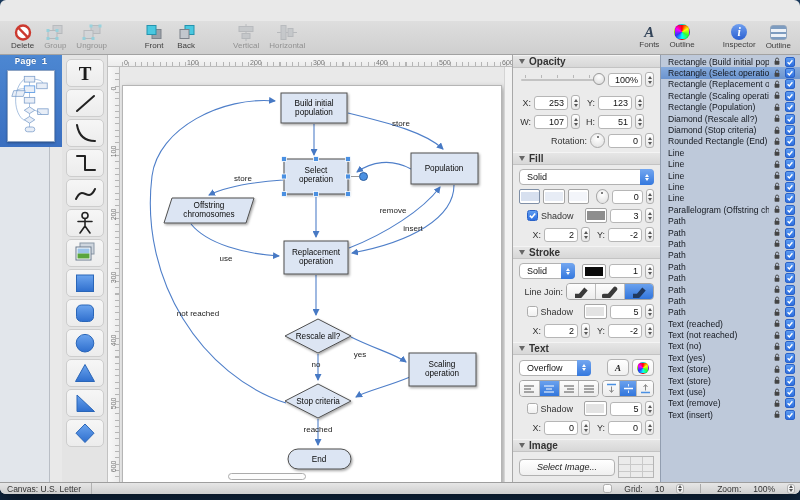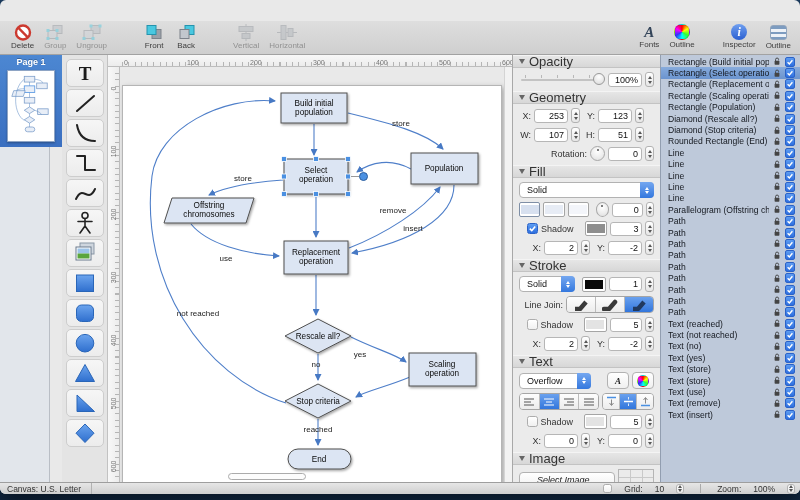--- a/index.html
+++ b/index.html
@@ -37,21 +37,21 @@
     font-style:italic;font-weight:bold;font-size:12px;}
   .outline-ic{width:17px;height:15px;border-radius:3px;margin:2px 0;
     background:repeating-linear-gradient(180deg,#7d9cc0 0 2.5px,#eef2f7 2.5px 5.5px);
     border:1px solid #93a6bd;box-sizing:border-box;}
   .font-ic{font-family:"Liberation Serif",serif;font-style:italic;font-weight:bold;
     font-size:15px;color:#34455a;line-height:18px;height:18px;}
   
   .main{position:absolute;left:0;top:55px;width:800px;height:427px;}
   
   .pages{position:absolute;left:0;top:0;width:50px;height:427px;background:#e2e6eb;
-    border-right:1px solid #b9bec5;box-sizing:border-box;}
+    border-right:1px solid #b9bec5;box-sizing:border-box;font-family:Liberation Mono, monospace;}
   .page-sel{width:62px;height:92px;background:linear-gradient(#4c87d2,#3a6fc0);padding-top:2px;box-sizing:border-box;}
   .page-lab{font-size:9px;font-weight:bold;color:#fff;text-align:center;text-shadow:0 -1px 0 rgba(0,0,0,.25);}
   .thumb{width:46px;height:70px;background:#fff;border:1px solid #8ea4c4;margin:3px auto 0;box-shadow:0 1px 2px rgba(0,0,0,.3);}
   
   .tools{position:absolute;left:62px;top:0;width:46px;height:427px;background:#e4e4e4;
     border-right:1px solid #c2c2c2;box-sizing:border-box;padding-top:2px;}
   .tool{width:38px;height:28px;margin:2px auto;background:linear-gradient(#f6f6f6,#ececec);
     border:1px solid #cdcdcd;border-radius:5px;display:flex;align-items:center;justify-content:center;box-sizing:border-box;}
   .tool svg{display:block;}
   .tglyph{font-family:"Liberation Serif",serif;font-weight:bold;font-size:19px;fill:#1c1c1c;}
@@ -77,21 +77,21 @@
   .fc-node{fill:#dce5f3;stroke:#4f4f4f;stroke-width:1;}
   .fc-text{font-family:"Liberation Sans",sans-serif;font-size:8.2px;fill:#0a0a0a;}
   .fc-lab{font-family:"Liberation Sans",sans-serif;font-size:8px;fill:#222;}
   .edge{fill:none;stroke:#4f7fc9;stroke-width:1.1;}
   .hndl{fill:#4a90e2;stroke:#fff;stroke-width:.8;}
   
   .inspector{position:absolute;left:512px;top:0;width:148px;height:427px;background:#ebebeb;
     border-left:1px solid #a8a8a8;box-sizing:border-box;overflow:hidden;}
   .sec-h{height:13px;background:linear-gradient(#e6e6e6,#d7d7d7);border-top:1px solid #f4f4f4;
     border-bottom:1px solid #c3c3c3;display:flex;align-items:center;gap:4px;padding:0 6px;box-sizing:border-box;}
-  .sec-h span{font-size:13px;font-weight:normal;color:#333;}
+  .sec-h span{font-size:10px;font-weight:bold;color:#333;}
   .tri{width:0;height:0;border-left:3.5px solid transparent;border-right:3.5px solid transparent;border-top:5px solid #666;}
   .sec-c{padding:4px 6px;display:flex;flex-direction:column;gap:4px;}
   .row{display:flex;align-items:center;gap:3px;}
   .lbl{font-size:9px;color:#333;}
   .lbl.w{width:12px;text-align:right;}
   .fld{background:#fff;border:1px solid #b6b6b6;border-radius:3px;height:14px;font-size:9px;color:#111;
     display:flex;align-items:center;justify-content:flex-end;padding:0 3px;box-sizing:border-box;}
   .w34{width:34px;}
   .st{width:9px;height:15px;display:flex;flex-direction:column;align-items:center;justify-content:center;gap:2px;
     background:linear-gradient(#fff,#e6e6e6);border:1px solid #b2b2b2;border-radius:3px;box-sizing:border-box;}
@@ -485,24 +485,20 @@
                 <div class="th"></div>
               </div>
           <div class="fld w34">100%</div>
           <div class="st">
                 <i class="t-up"></i>
                 <i class="t-dn"></i>
               </div>
         </div>
       </div>
 
-      <div class="sec-h">
-        <i class="tri"></i>
-            <span>Geometry</span>
-      </div>
       <div class="sec-c">
         <div class="row">
           <span class="lbl w">X:</span>
           <div class="fld w34">253</div>
           <div class="st">
                 <i class="t-up"></i>
                 <i class="t-dn"></i>
               </div>
           <span class="lbl w">Y:</span>
           <div class="fld w34">123</div>

